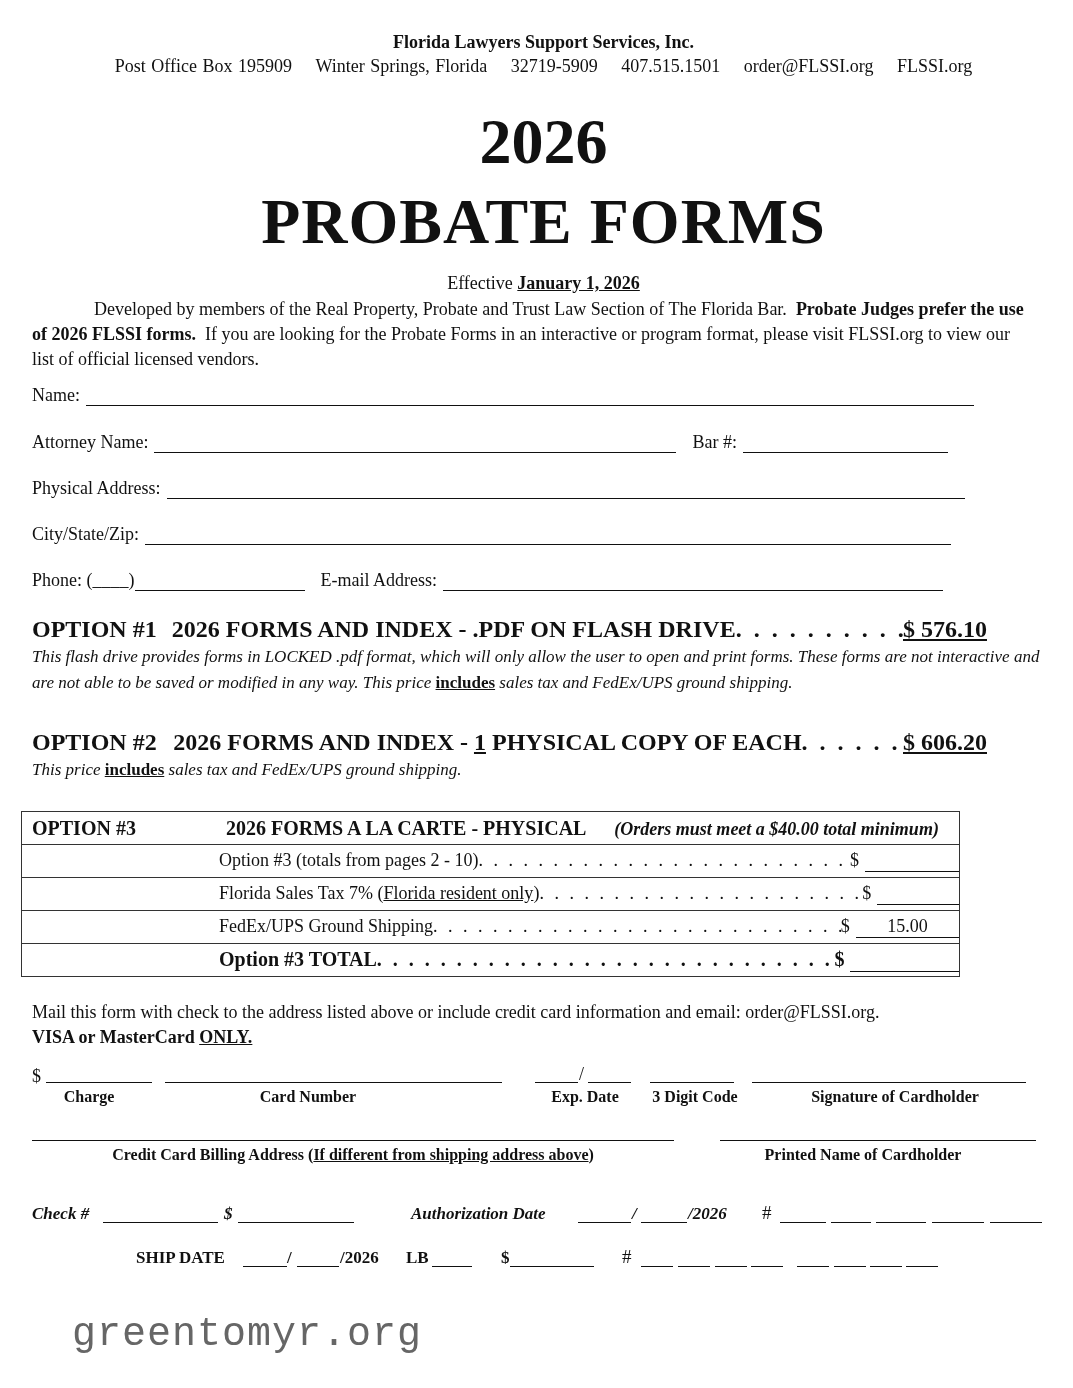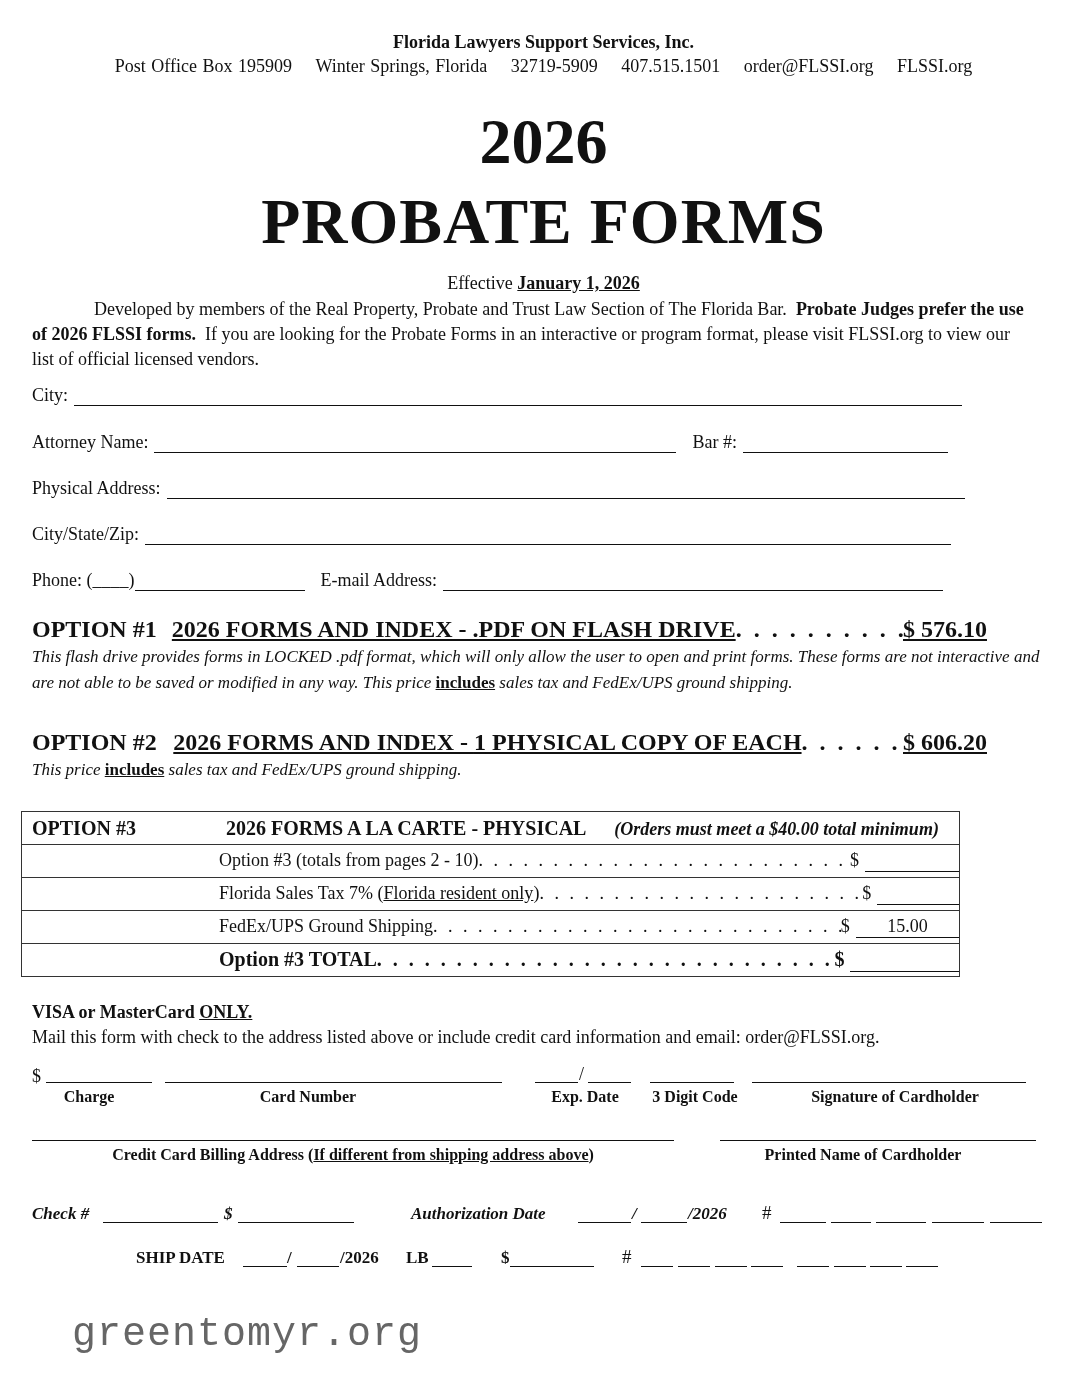--- a/index.html
+++ b/index.html
@@ -13,21 +13,21 @@
   .year { top: 104px; font-size: 64px; font-weight: bold; line-height: 76px; }
   .title { top: 182px; font-size: 64px; font-weight: bold; line-height: 80px; letter-spacing: 1px; }
   .effective { top: 273px; font-size: 18px; }
   .effective b { text-decoration: underline; }
   .intro { top: 297px; left: 32px; width: 1000px; font-size: 18px; line-height: 25px; }
   .intro .indent { display: inline-block; width: 62px; }
   .row { left: 32px; font-size: 18px; display: flex; align-items: flex-end; white-space: nowrap; }
   .line { display: inline-block; border-bottom: 1.5px solid #111; height: 18px; margin-left: 6px; }
   .opt-head { left: 32px; width: 955px; font-size: 24px; font-weight: bold; display: flex; white-space: nowrap; }
   .opt-head .num { width: 188px; }
-  .opt-head .desc { flex: 0 0 auto; text-decoration: underline; }
+  .opt-head .desc { flex: 0 0 auto; }
   .opt-head .dots { flex: 1 1 auto; overflow: hidden; letter-spacing: 3px; }
   .opt-head .price { text-decoration: underline; }
   .opt-note { left: 32px; width: 1010px; font-size: 17px; font-style: italic; line-height: 26px; }
   .opt-note b { text-decoration: underline; font-style: normal; }
   table.opt3 { position: absolute; top: 811px; left: 21px; width: 833px; border-collapse: collapse; font-size: 18px; }
   table.opt3 td { border-top: 1.5px solid #333; border-bottom: 1.5px solid #333; height: 32px; padding: 0; }
   table.opt3 { border-left: 1.5px solid #333; border-right: 1.5px solid #333; }
   .o3-head td { font-weight: bold; font-size: 20px; }
   .o3-line { display: flex; white-space: nowrap; width: 740px; padding-left: 197px; }
   .o3-line .lbl { flex: 0 0 auto; }
@@ -61,21 +61,21 @@
   <b>January 1, 2026</b>
 </div>
 
 <div class="abs intro">
   <span class="indent"></span><span>Developed by members of the Real Property, Probate and Trust Law Section of The Florida Bar.</span>&nbsp;
   <b>Probate Judges prefer the use of 2026 FLSSI forms.</b>&nbsp;
   <span>If you are looking for the Probate Forms in an interactive or program format, please visit FLSSI.org to view our list of official licensed vendors.</span>
 </div>
 
 <div class="abs row" style="top:385px;">
-  <span>City:</span>
+  <span>Name:</span>
   <span class="line" style="width:888px;"></span>
 </div>
 <div class="abs row" style="top:432px;">
   <span>Attorney Name:</span>
   <span class="line" style="width:522px;"></span>
   <span style="margin-left:16px;text-align:right;">Bar #:</span>
   <span class="line" style="width:205px;"></span>
 </div>
 <div class="abs row" style="top:478px;">
   <span>Physical Address:</span>
@@ -162,22 +162,22 @@
       <span class="dots">. . . . . . . . . . . . . . . . . . . . . . . . . . . . . . . . . . . . . . . .</span>
       <span>$</span>
       <span class="val">&nbsp;</span>
     </div>
         </td>
   </tr>
 </tbody>
   </table>
 
 <div class="abs mail">
+  <div>Mail this form with check to the address listed above or include credit card information and email: order@FLSSI.org.</div>
   <div style="font-weight:bold;"><span>VISA or MasterCard </span><u>ONLY.</u></div>
-  <div>Mail this form with check to the address listed above or include credit card information and email: order@FLSSI.org.</div>
 </div>
 
 <div class="abs" style="top:1066px;left:32px;font-size:18px;">$</div>
 <div class="hline" style="top:1082px;left:46px;width:106px;"></div>
 <div class="hline" style="top:1082px;left:165px;width:337px;"></div>
 <div class="hline" style="top:1082px;left:535px;width:43px;"></div>
 <div class="abs" style="top:1064px;left:579px;font-size:18px;">/</div>
 <div class="hline" style="top:1082px;left:588px;width:43px;"></div>
 <div class="hline" style="top:1082px;left:650px;width:84px;"></div>
 <div class="hline" style="top:1082px;left:752px;width:274px;"></div>

